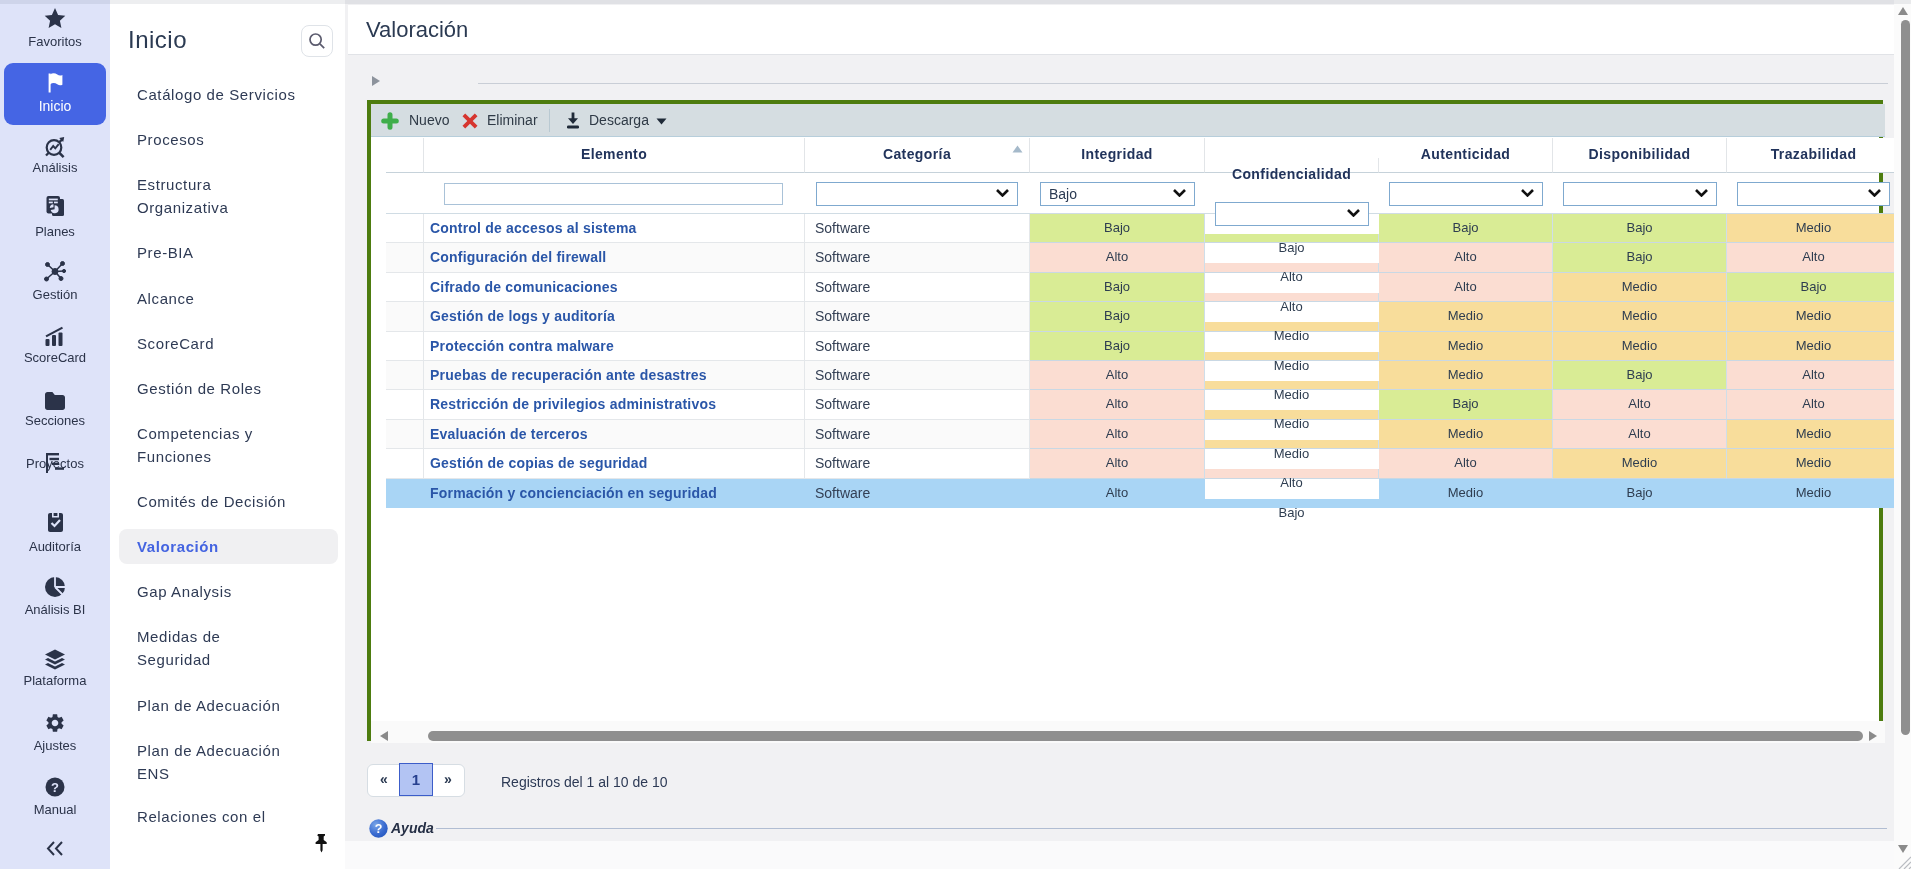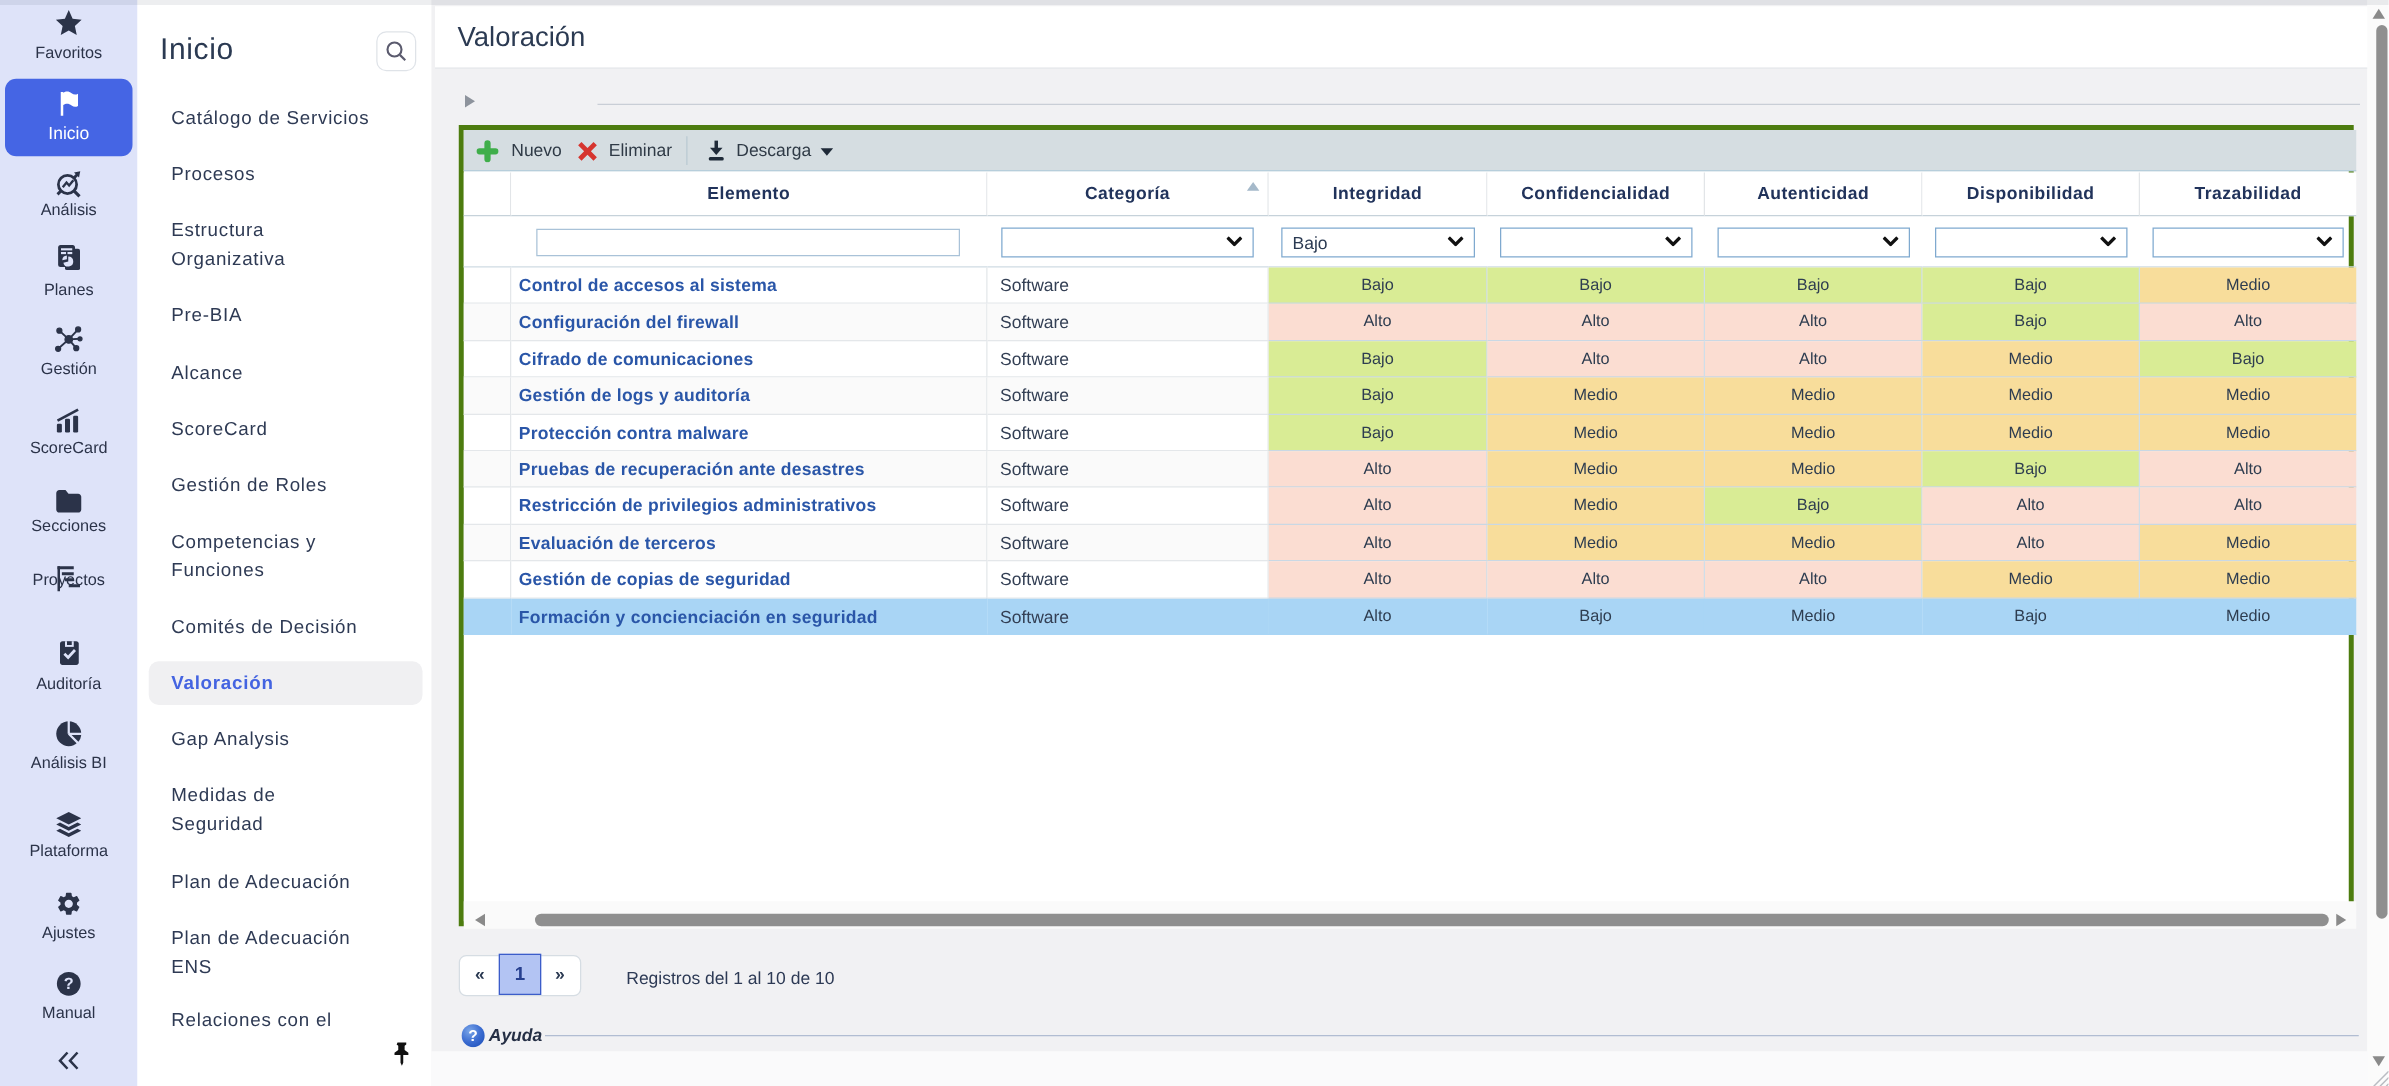--- a/index.html
+++ b/index.html
@@ -41,24 +41,24 @@
 
 #container { position:absolute; left:22px; top:100px; width:1516px; height:641px;
   border:4px solid #4d7c0f; background:#fff; }
 #toolbar { position:absolute; left:0; top:0; width:1514px; height:33px;
   background:#d5dde1; border-bottom:1px solid #b7cedb; }
 #toolbar .tb { position:absolute; top:0; height:33px; font-size:14px; color:#2f3a46; line-height:33px; }
 #toolbar .sep { position:absolute; left:178px; top:5px; width:1px; height:23px; background:#b9c9d2; }
 
 
 #tbl { position:absolute; left:0; top:34px; width:1514px; }
-.trow { display:flex; width:1208px; }
+.trow { display:flex; width:1208px;padding-left:15px; }
 .td { flex:none; position:relative; }
 .w0 { width:38px; } .w1 { width:381px; } .w2 { width:225px; }
-.w3 { width:175px; } .w4 { width:174px; } .w5 { width:174px; }
+.w3 { width:175px; } .w4 { width:174px;margin-top:20px; } .w5 { width:174px; }
 .w6 { width:174px; } .w7 { width:173px; }
 #hdr { height:35px; }
 #hdr .td { border-bottom:1px solid #c6d2da; border-right:1px solid #e2e5e8;
   font-size:14px; font-weight:bold; color:#21335b; text-align:center; line-height:33px; background:#fff; letter-spacing:0.4px; }
 #hdr .td:last-child { border-right:none; }
 #filter { height:41px; background:#fff; }
 #filter .td { border-bottom:1px solid #d0dce4; }
 .finput { position:absolute; left:20px; top:10px; width:339px; height:22px;
   border:1px solid #a9c2d8; background:#fff; }
 .fsel { position:absolute; top:9px; height:24px; border:1px solid #7fa9cf; background:#fff; }

